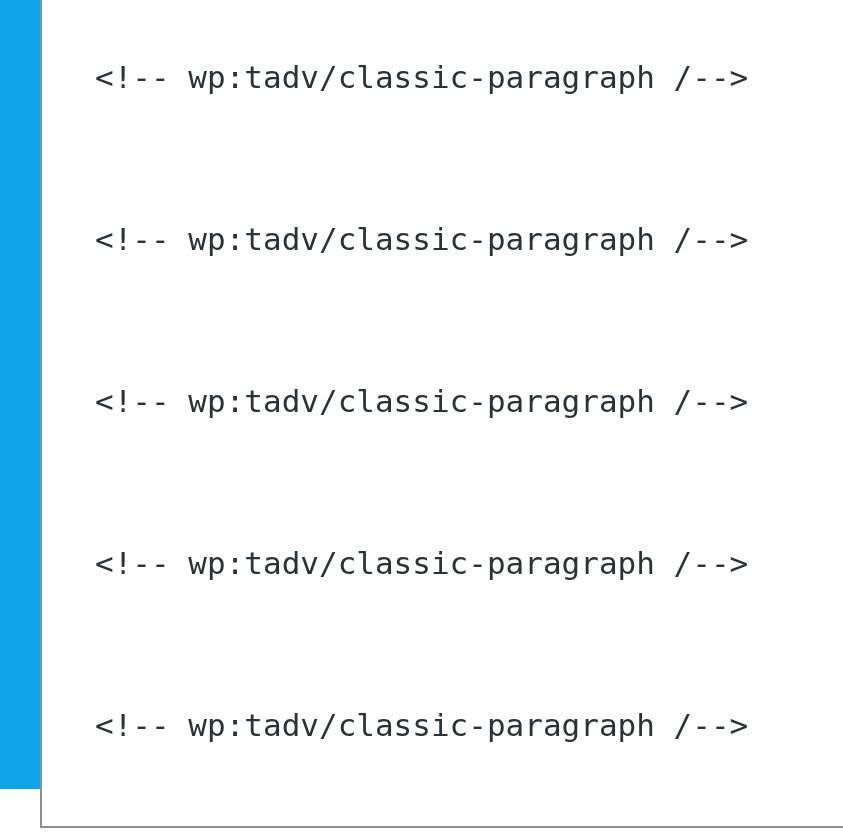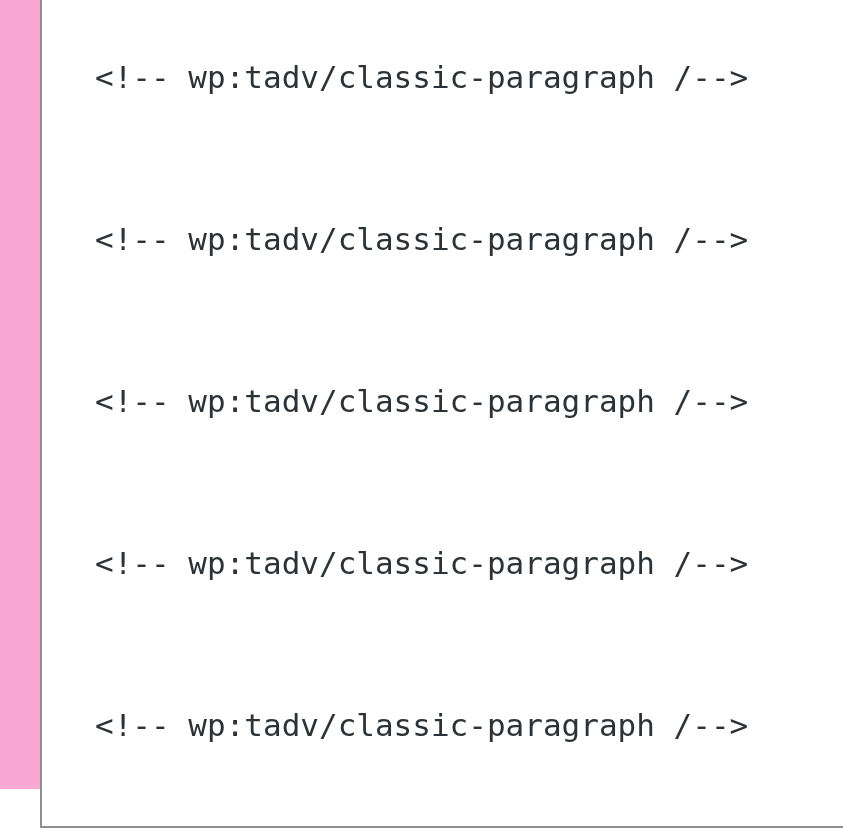--- a/index.html
+++ b/index.html
@@ -9,21 +9,21 @@
     width: 843px;
     height: 833px;
     overflow: hidden;
     font-family: "DejaVu Sans Mono", "Liberation Mono", monospace;
   }
 
   .editor-viewport {
     position: relative;
     width: 843px;
     height: 789px;
-    background: #f9a8d4;
+    background: #0ea5e9;
   }
 
   
   .code-editor {
     position: absolute;
     left: 40px;
     top: -10px;              
     width: 810px;            
     height: 826px;           
     box-sizing: content-box;

